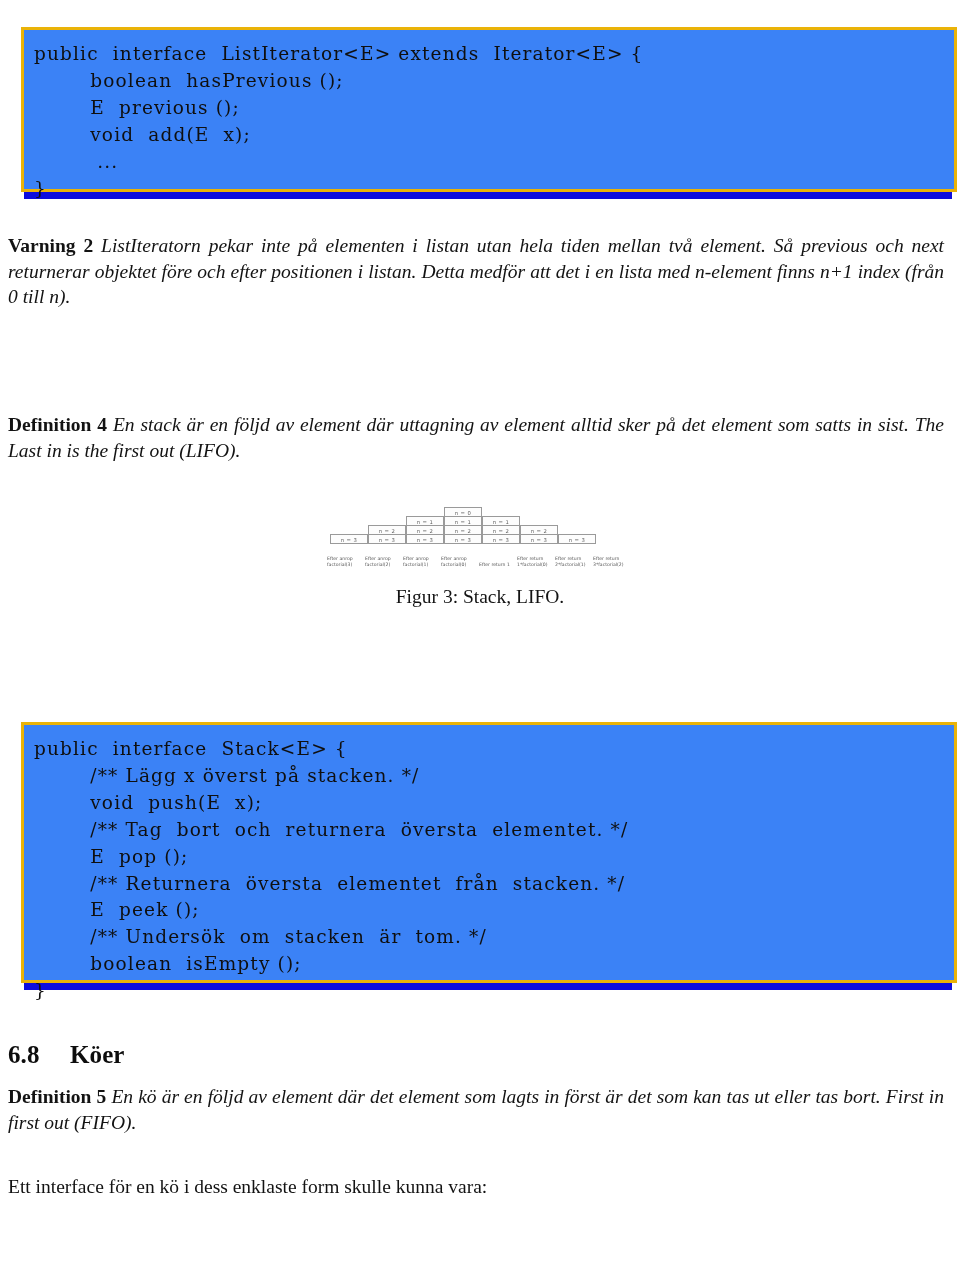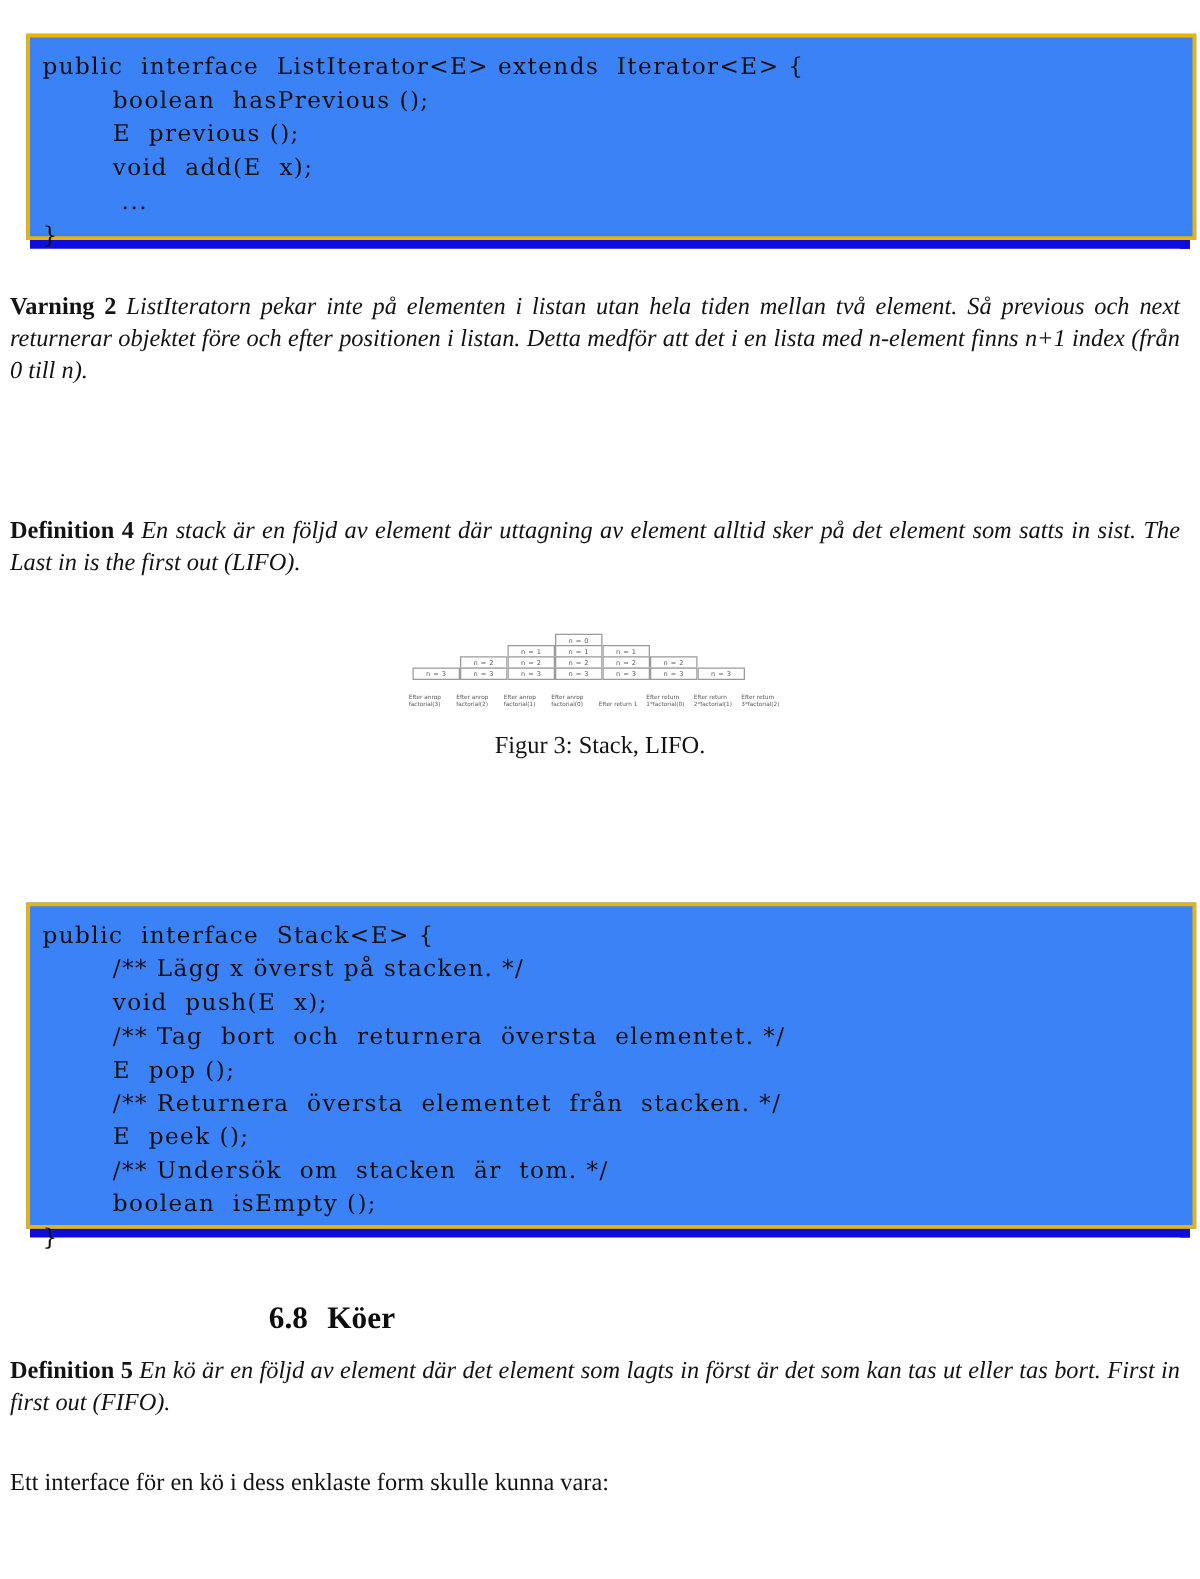--- a/index.html
+++ b/index.html
@@ -228,21 +228,21 @@
         /** Tag  bort  och  returnera  översta  elementet. */
         E  pop ();
         /** Returnera  översta  elementet  från  stacken. */
         E  peek ();
         /** Undersök  om  stacken  är  tom. */
         boolean  isEmpty ();
 }</pre>
     </div>
   </div>
 
-  <div class="section-head" style="position:absolute; left:8px; top:1041px; width:500px;text-align:center;">
+  <div class="section-head" style="position:absolute; left:8px; top:1041px; width:500px;">
     <span class="num">6.8</span><span>Köer</span>
   </div>
 
   <div class="body-text" style="position:absolute; left:8px; top:1084px; width:936px;">
     <span class="runin-head">Definition 5</span>
     <span class="italic">En kö är en följd av element där det element som lagts in först är det som kan tas ut eller tas bort. First in first out (FIFO).</span>
   </div>
 
   <div class="body-text" style="position:absolute; left:8px; top:1174px; width:936px;">
     <span>Ett interface för en kö i dess enklaste form skulle kunna vara:</span>

